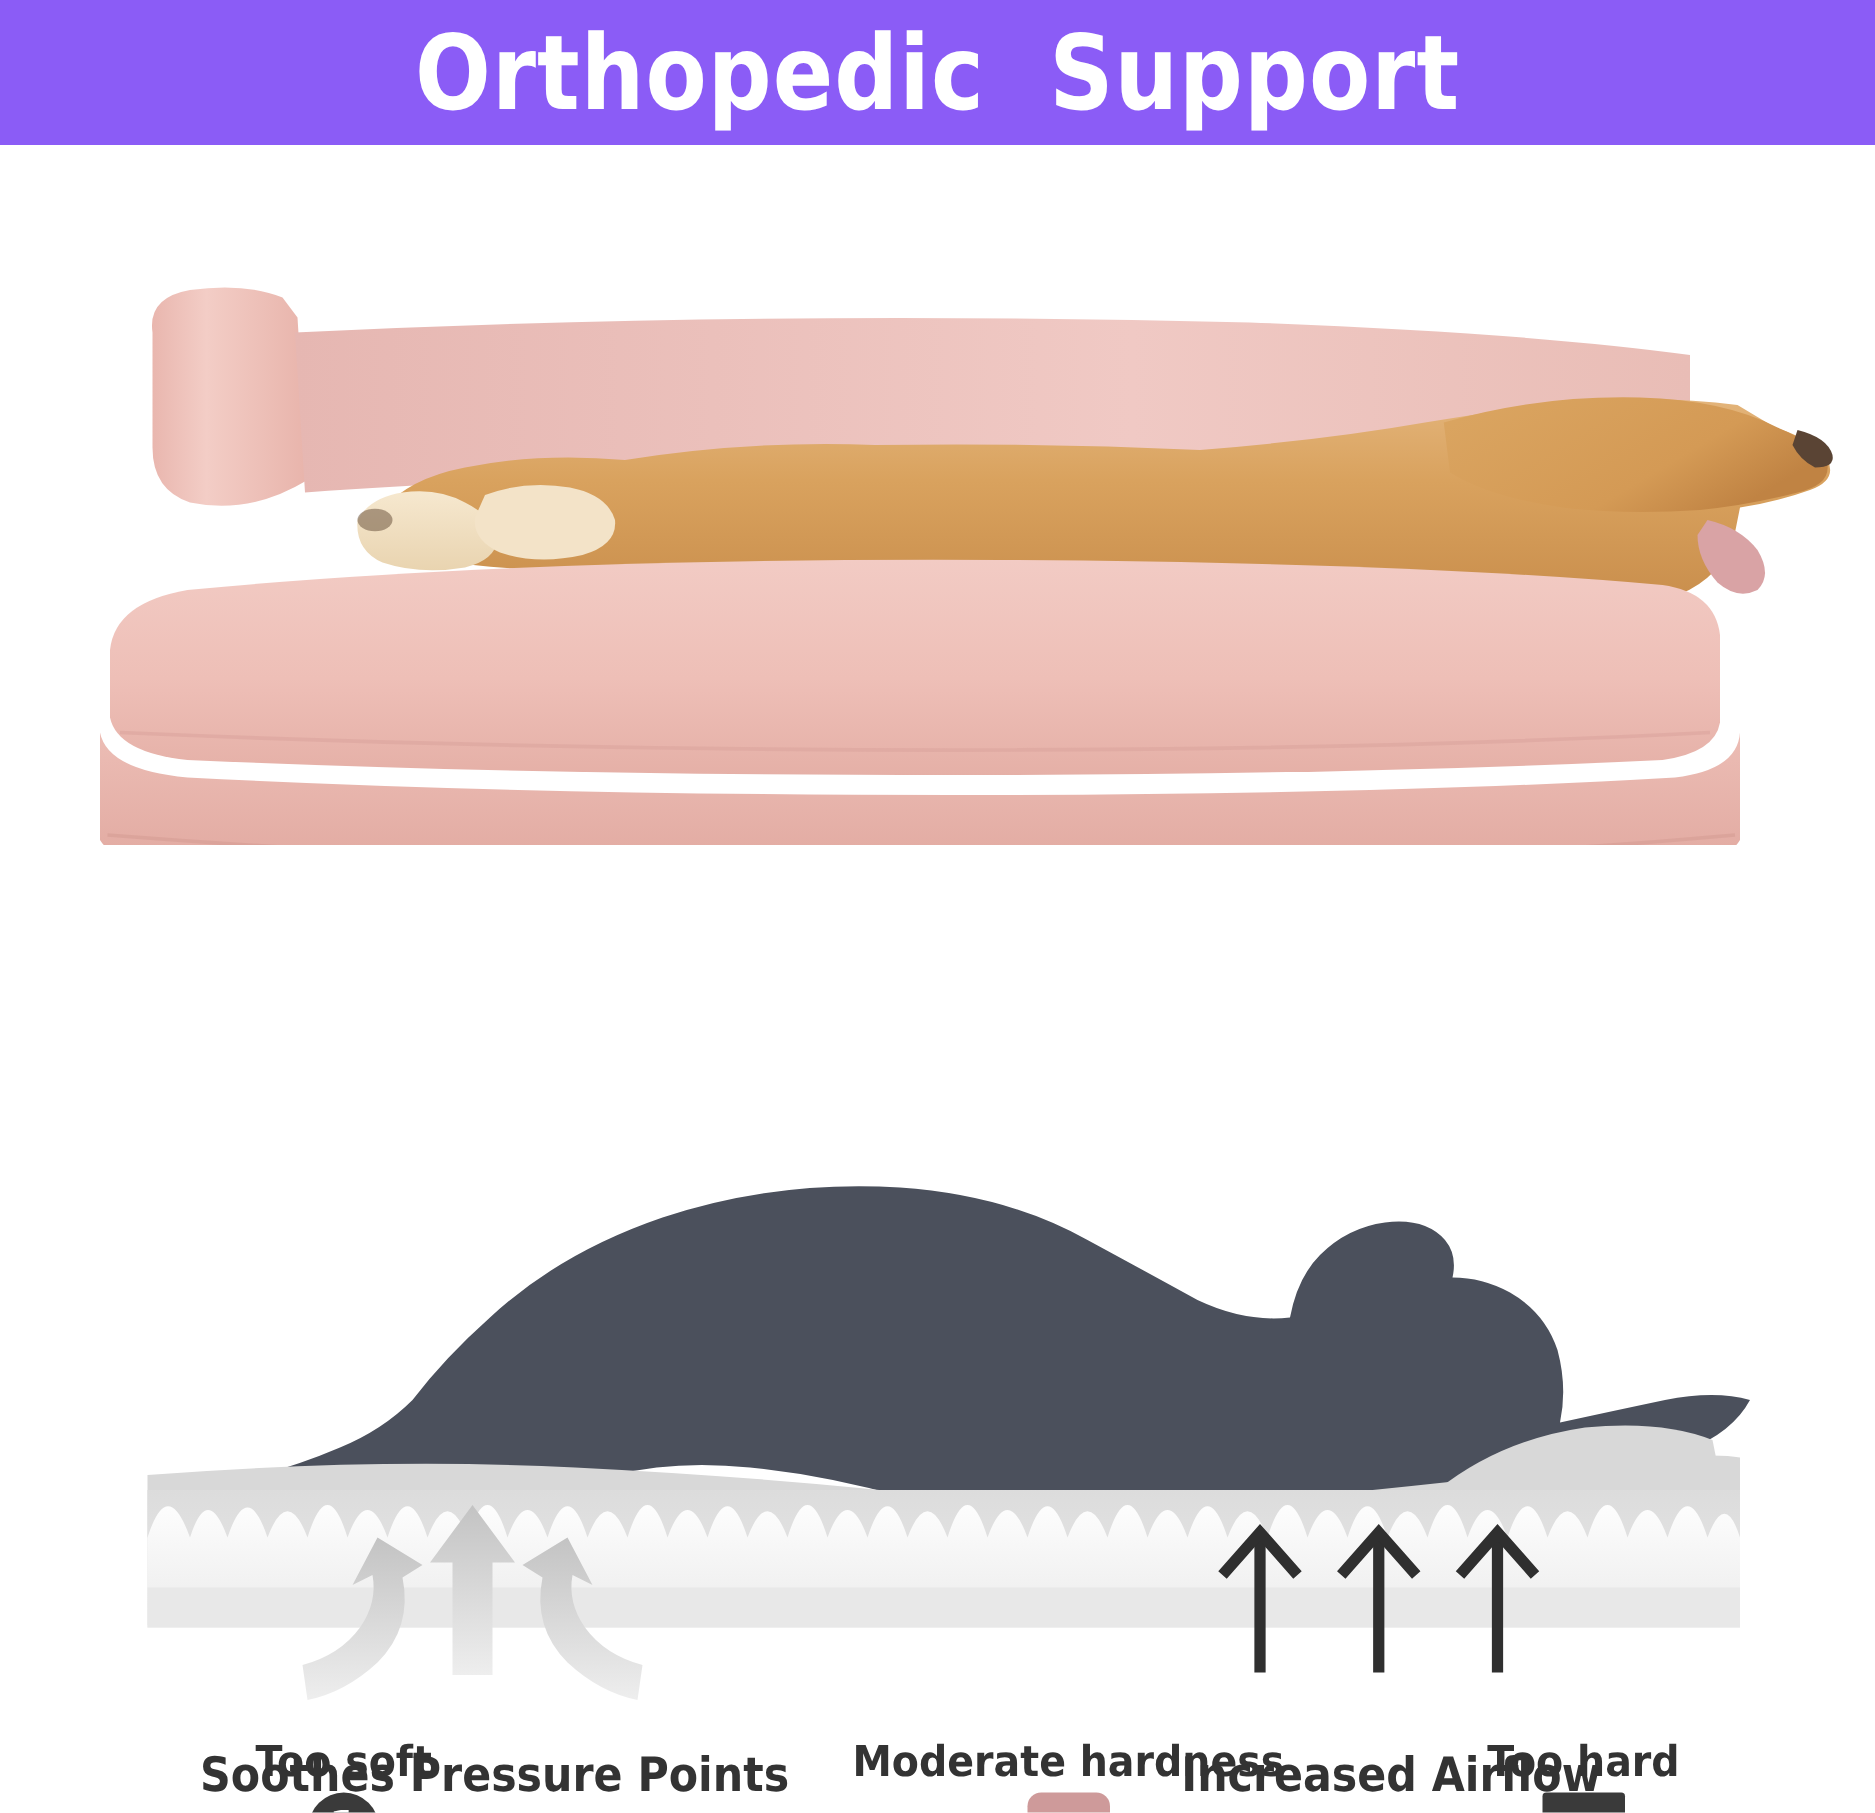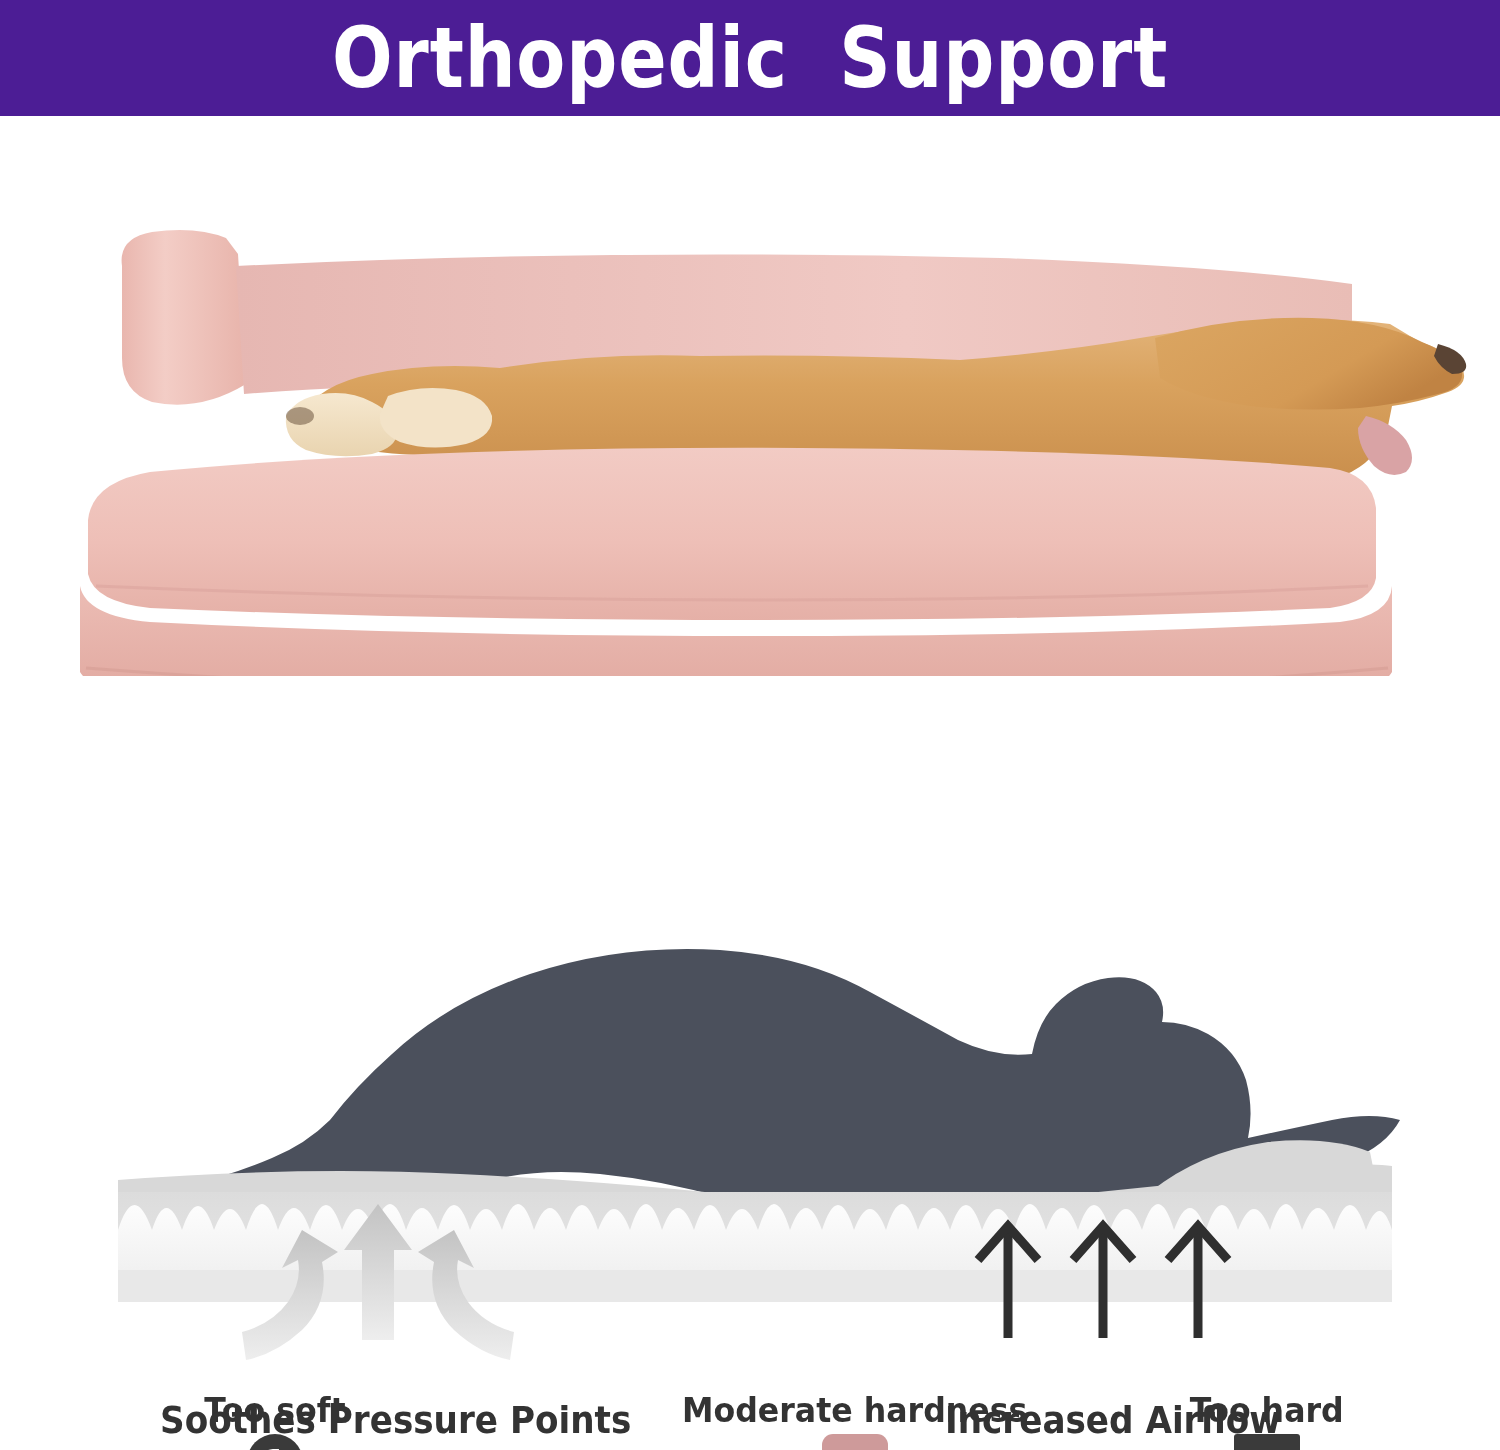--- a/index.html
+++ b/index.html
@@ -14,21 +14,21 @@
     overflow: hidden;
     font-family: "Liberation Sans", sans-serif;
   }
 
   
   .banner {
     position: absolute;
     left: 0; top: 0;
     width: 1500px;
     height: 116px;
-    background: #4c1d95;
+    background: #8b5cf6;
     display: flex;
     align-items: center;
     justify-content: center;
   }
   .banner-title {
     color: #ffffff;
     font-family: "DejaVu Sans", sans-serif;
     font-weight: 700;
     font-size: 83px;
     line-height: 1;

